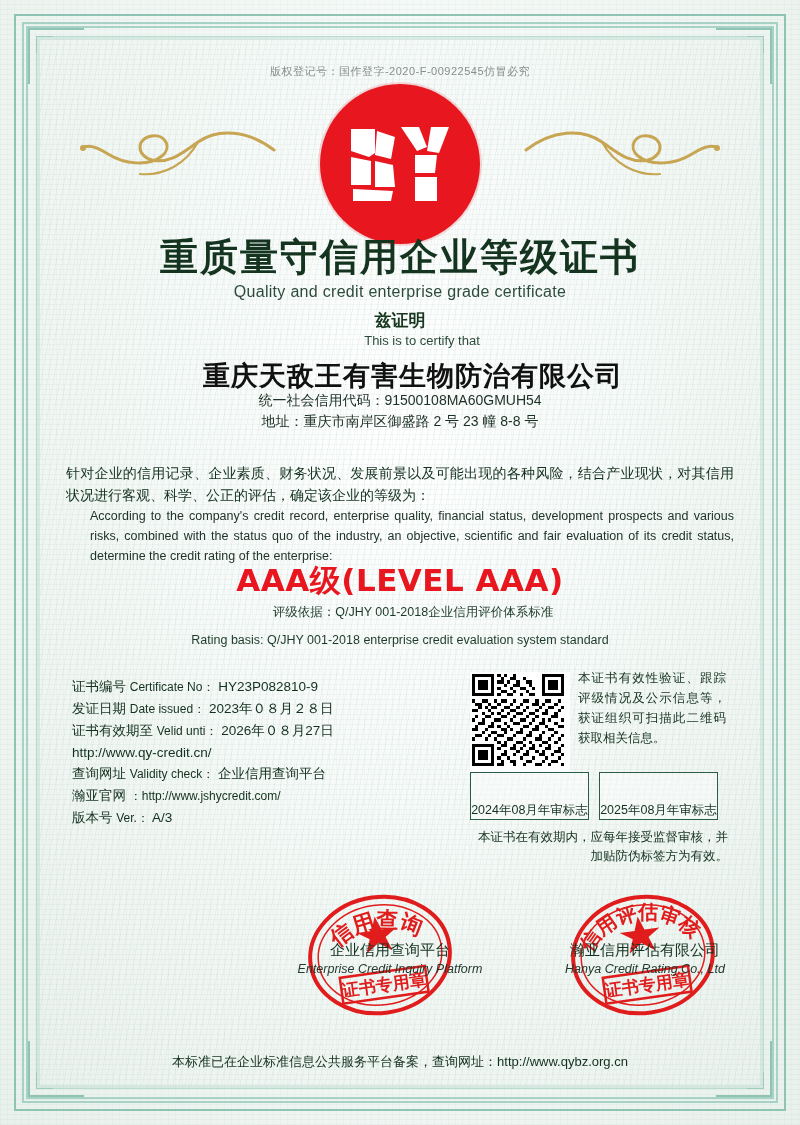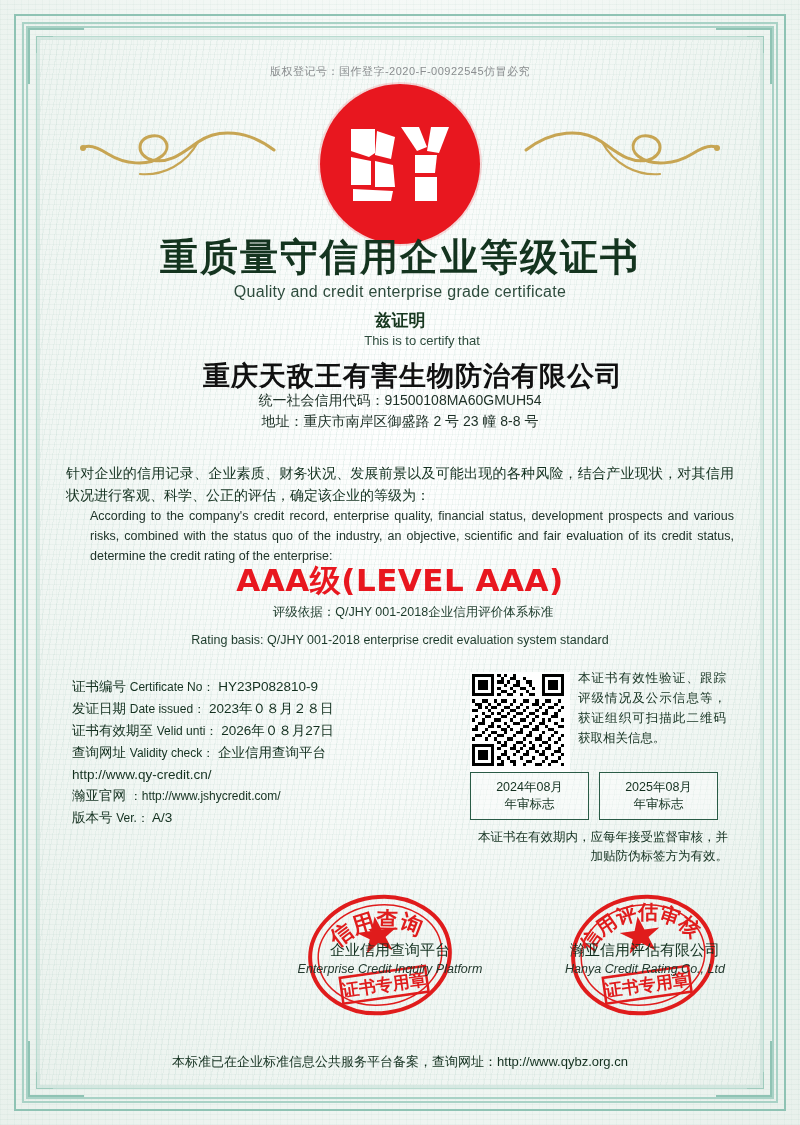--- a/index.html
+++ b/index.html
@@ -133,21 +133,21 @@
   .qr-note{
     position:absolute;left:578px;top:668px;width:148px;
     font-size:12.5px;color:#13301f;line-height:20px;text-align:justify;
   }
   .stamp-boxes{
     position:absolute;left:470px;top:772px;width:258px;
     display:flex;gap:10px;
   }
   .stamp-box{
     width:117px;height:46px;border:1px solid #2a5b46;
-    display:flex;flex-direction:column;align-items:center;justify-content:center;
+    display:flex;flex-direction:row;align-items:flex-end;justify-content:center;
     font-size:12.5px;color:#13301f;line-height:17px;background:rgba(255,255,255,.4);
   }
   .valid-note{
     position:absolute;left:470px;top:828px;width:258px;
     font-size:12.5px;color:#13301f;line-height:19px;text-align:right;
   }
 
   .seal{
     position:absolute;width:150px;height:150px;
   }
@@ -242,26 +242,26 @@
     <div class="row">
       <span>发证日期</span>
       <span class="lbl-en">Date issued：</span>
       <span>2023年０８月２８日</span>
     </div>
     <div class="row">
       <span>证书有效期至</span>
       <span class="lbl-en">Velid unti：</span>
       <span>2026年０８月27日</span>
     </div>
+    <div class="row">http://www.qy-credit.cn/</div>
     <div class="row">
       <span>查询网址</span>
       <span class="lbl-en">Validity check：</span>
       <span>企业信用查询平台</span>
     </div>
-    <div class="row">http://www.qy-credit.cn/</div>
     <div class="row">
       <span>瀚亚官网</span>
       <span class="lbl-en">：http://www.jshycredit.com/</span>
     </div>
     <div class="row">
       <span>版本号</span>
       <span class="lbl-en">Ver.：</span>
       <span>A/3</span>
     </div>
   </div>

